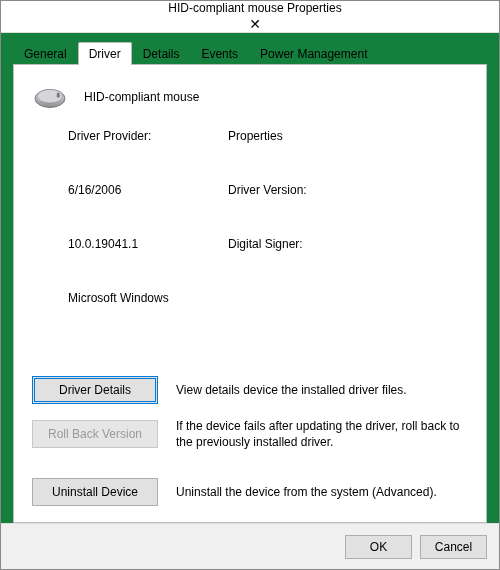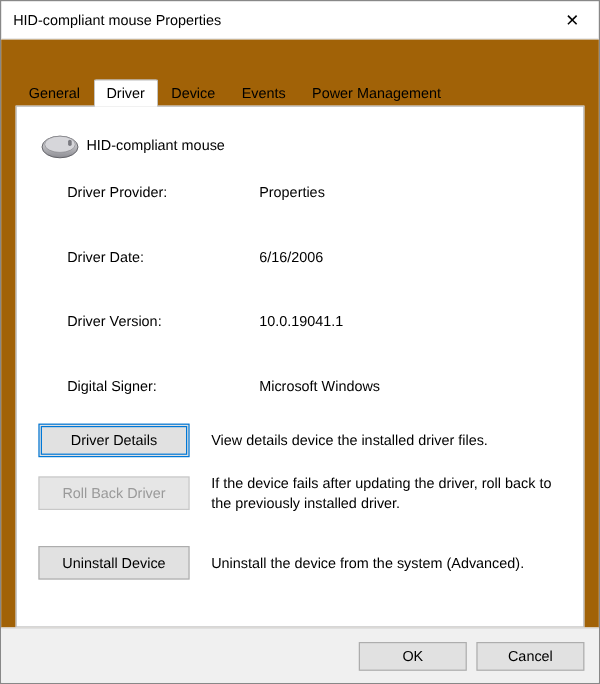--- a/index.html
+++ b/index.html
@@ -18,37 +18,38 @@
     position: relative;
     display: flex;
     flex-direction: column;
   }
   .titlebar {
     height: 32px;
     display: flex;
     align-items: center;
     padding: 0 0 0 10px;
     border-bottom: 1px solid #ddd;
+    flex-direction: column;
   }
   .titlebar-title { font-size: 12px; flex: 1; }
   .titlebar-close {
     width: 44px;
     height: 32px;
     display: flex;
     align-items: center;
     justify-content: center;
     font-size: 14px;
     font-family: Arial, sans-serif;
   }
   .client {
     flex: 1;
     padding: 8px 12px 0 12px;
     display: flex;
     flex-direction: column;
-    background: #a16207;
+    background: #15803d;
   }
   .tabstrip {
     display: flex;
     align-items: flex-end;
     position: relative;
     z-index: 2;
   }
   .tab {
     padding: 4px 10px;
     font-size: 12px;
@@ -57,55 +58,55 @@
     cursor: default;
     position: relative;
     top: 1px;
     background: transparent;
   }
   .tab.active {
     border-color: #bbb;
     background: #fff;
     border-top-left-radius: 2px;
     border-top-right-radius: 2px;
-    margin-top: 24px;
   }
   .tabpanel {
     border: 1px solid #bbb;
     flex: 1;
     padding: 18px 18px 12px 18px;
     background: #fff;
     display: flex;
     flex-direction: column;
   }
   .header-row {
     display: flex;
     align-items: center;
-    gap: 4px;
+    gap: 16px;
     margin-bottom: 18px;
   }
   .mouse-icon {
     width: 36px; height: 28px;
     flex-shrink: 0;
   }
   .header-title { font-size: 12px; }
   .info-grid {
-    margin-left: 24px;
+    margin-left: 36px;
     display: grid;
     grid-template-columns: 120px 1fr;
     row-gap: 12px;
     column-gap: 8px;
     margin-bottom: 24px;
     gap: 40px;
   }
   .info-label, .info-value { font-size: 12px; }
   .actions {
     display: flex;
     flex-direction: column;
     gap: 14px;
+    margin-top: 47px;
   }
   .action-row {
     display: flex;
     align-items: center;
     gap: 18px;
   }
   .action-btn {
     width: 126px;
     height: 28px;
     background: #e1e1e1;
@@ -123,21 +124,21 @@
     height: 46px;
     border-top: 1px solid #ddd;
     display: flex;
     justify-content: flex-end;
     align-items: center;
     gap: 8px;
     padding: 0 12px;
     background: #f0f0f0;
   }
   .footer-btn {
-    width: 90px;
+    width: 67px;
     height: 24px;
     background: #e1e1e1;
     border: 1px solid #adadad;
     font-size: 12px;
     font-family: inherit;
   }
 </style>
 </head>
 <body>
 
@@ -148,21 +149,21 @@
     <div class="titlebar-close">
       <span>✕</span>
     </div>
   </div>
 
   <div class="client">
 
     <div class="tabstrip">
       <div class="tab">General</div>
       <div class="tab active">Driver</div>
-      <div class="tab">Device</div>
+      <div class="tab">Details</div>
       <div class="tab">Events</div>
       <div class="tab">Power Management</div>
     </div>
 
     <div class="tabpanel">
 
       <div class="header-row">
         <svg class="mouse-icon" viewBox="0 0 48 36">
           <defs>
             <linearGradient id="mg" x1="0" y1="0" x2="0" y2="1">
@@ -173,38 +174,37 @@
           <ellipse cx="24" cy="20" rx="20" ry="12" fill="url(#mg)" stroke="#5a5a60" stroke-width="1"></ellipse>
           <ellipse cx="24" cy="17" rx="17" ry="9" fill="#d6d6da" stroke="#7a7a80" stroke-width="0.6"></ellipse>
           <rect x="33" y="12" width="4" height="7" rx="2" fill="#7a7a80"></rect>
         </svg>
         <span class="header-title">HID-compliant mouse</span>
       </div>
 
       <div class="info-grid">
         <span class="info-label">Driver Provider:</span>
         <span class="info-value">Properties</span>
-        <span class="info-label">Driver Date:</span>
         <span class="info-value">6/16/2006</span>
         <span class="info-label">Driver Version:</span>
         <span class="info-value">10.0.19041.1</span>
         <span class="info-label">Digital Signer:</span>
         <span class="info-value">Microsoft Windows</span>
       </div>
 
       <div class="actions">
 
         <div class="action-row">
           <button class="action-btn focus">Driver Details</button>
           <span class="action-desc">View details device the installed driver files.</span>
         </div>
 
 
         <div class="action-row">
-          <button class="action-btn disabled" disabled="">Roll Back Driver</button>
+          <button class="action-btn disabled" disabled="">Roll Back Version</button>
           <span class="action-desc">If the device fails after updating the driver, roll back to the previously installed driver.</span>
         </div>
 
         <div class="action-row">
         </div>
 
         <div class="action-row">
           <button class="action-btn">Uninstall Device</button>
           <span class="action-desc">Uninstall the device from the system (Advanced).</span>
         </div>

